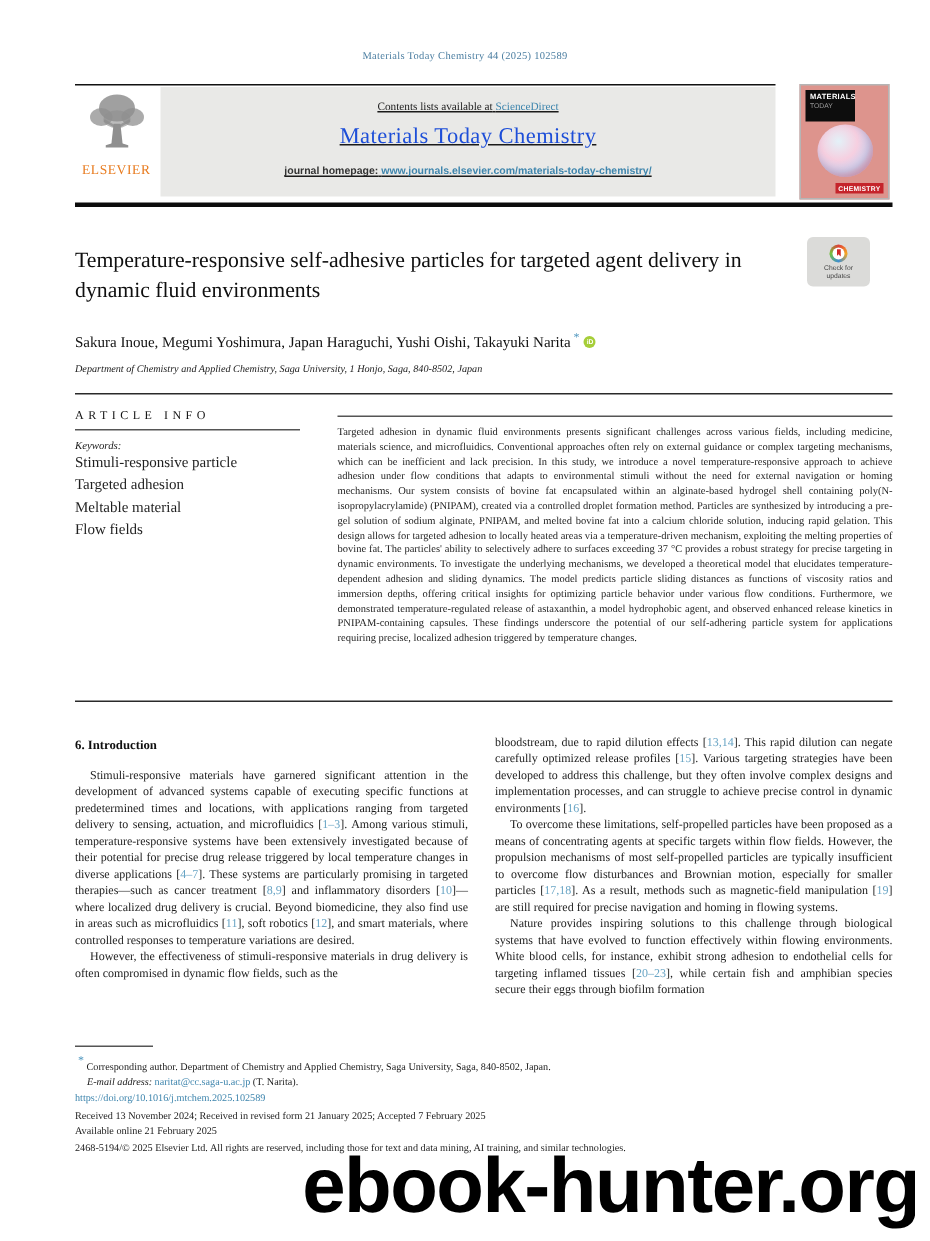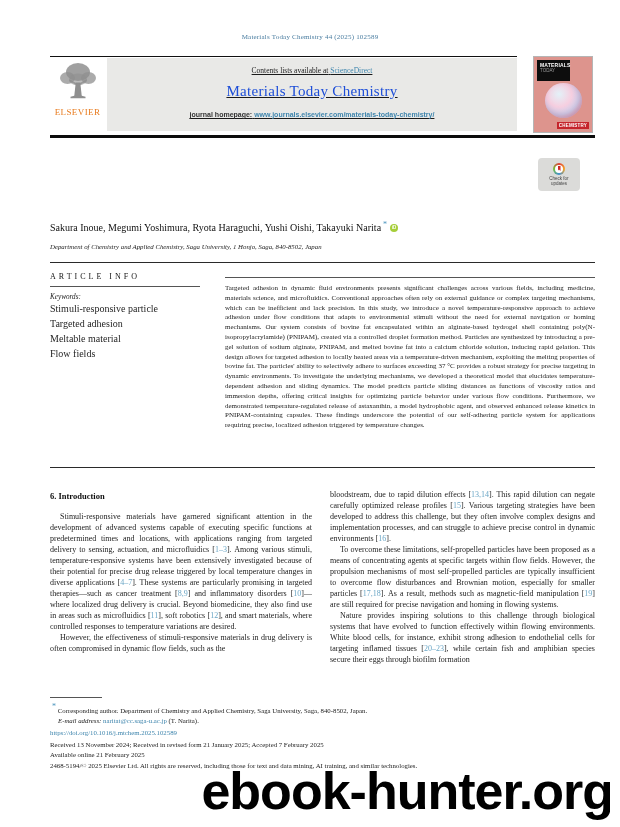--- a/index.html
+++ b/index.html
@@ -139,30 +139,31 @@
         <div class="cov-b1">MATERIALS</div>
         <div class="cov-b2">TODAY</div>
       </div>
       <div class="cov-sphere"></div>
       <div class="cov-badge">CHEMISTRY</div>
     </div>
 
     <div class="rule-thick"></div>
   </div>
 
+  <div class="title">Temperature-responsive self-adhesive particles for targeted agent delivery in dynamic fluid environments</div>
 
   <div class="badge">
     <span class="cfu-ring">
         <span class="cfu-inner"></span>
       </span>
     <span class="badge-label">Check for updates</span>
   </div>
 
   <div class="authors">
-    <span>Sakura Inoue, Megumi Yoshimura, Ryota Haraguchi, Yushi Oishi, Takayuki Narita</span><span class="corr-star">*</span><span class="orcid">iD</span>
+    <span>Sakura Inoue, Megumi Yoshimura, Japan Haraguchi, Yushi Oishi, Takayuki Narita</span><span class="corr-star">*</span><span class="orcid">iD</span>
   </div>
 
   <div class="affil">Department of Chemistry and Applied Chemistry, Saga University, 1 Honjo, Saga, 840-8502, Japan</div>
 
   <div class="rule-a"></div>
 
   <div class="info-abs">
     <div class="info-col">
       <div class="sec-head">ARTICLE INFO</div>
       <div class="sec-rule"></div>

